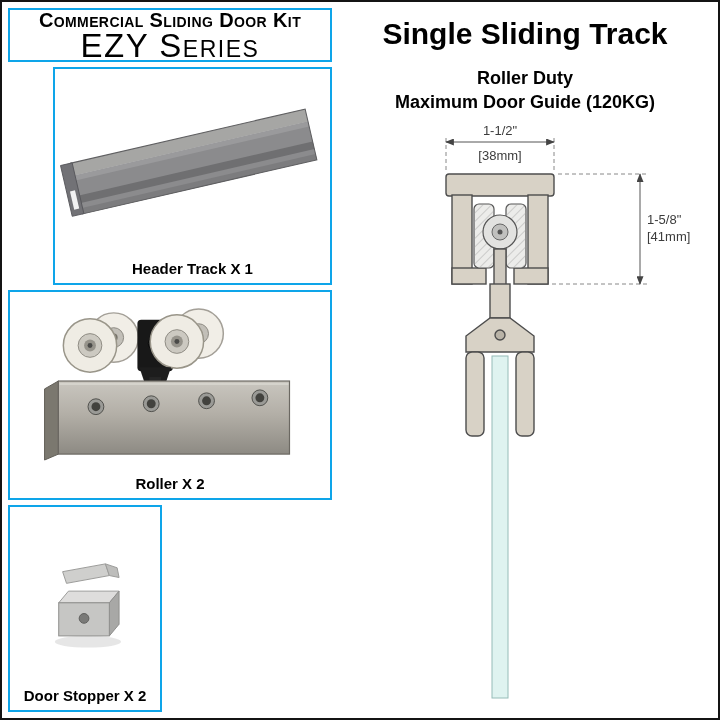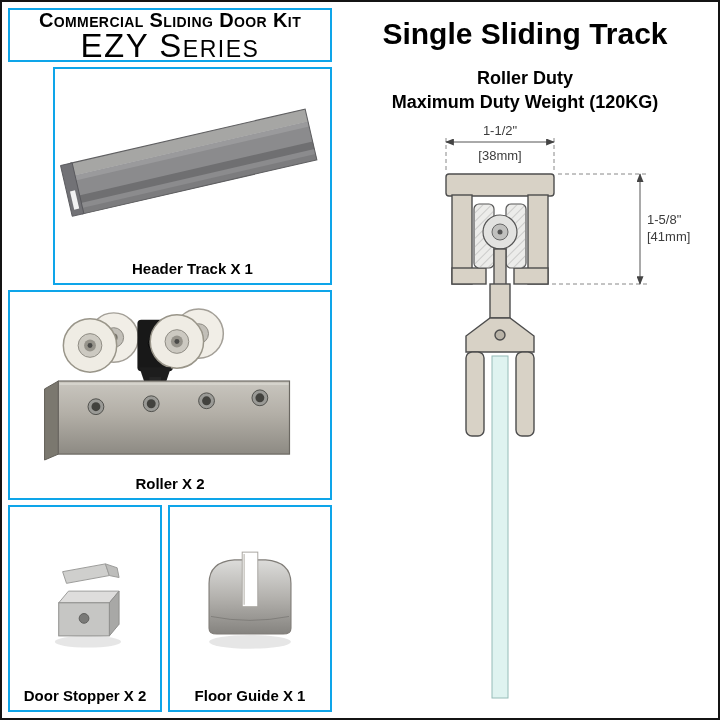--- a/index.html
+++ b/index.html
@@ -117,48 +117,29 @@
             <polygon points="96,42 108,46 110,56 100,54" fill="#bdbdbb" stroke="#9a9a98"></polygon>
             <polygon points="48,82 58,70 110,70 100,82" fill="#dedddc" stroke="#9a9a98"></polygon>
             <polygon points="100,82 110,70 110,104 100,116" fill="#a8a8a6" stroke="#8e8e8c"></polygon>
             <rect x="48" y="82" width="52" height="34" fill="#c6c6c4" stroke="#8e8e8c"></rect>
             <circle cx="74" cy="98" r="5" fill="#7a7a78" stroke="#5e5e5c"></circle>
           </svg>
         </div>
         <div class="caption">Door Stopper X 2</div>
       </div>
 
-      <div class="box guide-box">
-        <div class="photo">
-          <svg width="156" height="150" viewBox="0 0 160 150">
-            <defs>
-              <linearGradient id="fg" x1="0" y1="0" x2="0" y2="1">
-                <stop offset="0" stop-color="#dcdcda"></stop>
-                <stop offset="0.5" stop-color="#b4b2ae"></stop>
-                <stop offset="1" stop-color="#85837f"></stop>
-              </linearGradient>
-            </defs>
-            <ellipse cx="80" cy="122" rx="42" ry="7" fill="#dcdcdc" opacity="0.7"></ellipse>
-            <path d="M38,108 L38,62 Q38,40 64,38 L96,38 Q122,40 122,62 L122,108 Q122,114 114,114 L46,114 Q38,114 38,108 Z" fill="url(#fg)" stroke="#807d78" stroke-width="1.2"></path>
-            <rect x="72" y="30" width="16" height="56" fill="#ffffff" stroke="#a8a5a0" stroke-width="1"></rect>
-            <line x1="74" y1="32" x2="74" y2="84" stroke="#c9c6c1" stroke-width="1.5"></line>
-            <path d="M40,96 Q80,104 120,96" stroke="#6f6d69" stroke-width="1" fill="none" opacity="0.6"></path>
-          </svg>
-        </div>
-        <div class="caption">Floor Guide X 1</div>
-      </div>
 
     </div>
   </div>
 
   <div class="right-col">
     <div class="spec-title">Single Sliding Track</div>
     <div class="spec-sub">
       <div>Roller Duty</div>
-      <div>Maximum Duty Weight (120KG)</div>
+      <div>Maximum Door Guide (120KG)</div>
     </div>
 
     <div class="diagram-wrap">
       <svg width="370" height="586" viewBox="0 0 370 586">
         <defs>
           <pattern id="hatch" width="6" height="6" patternUnits="userSpaceOnUse" patternTransform="rotate(45)">
             <line x1="0" y1="0" x2="0" y2="6" stroke="#9a9a9a" stroke-width="1"></line>
           </pattern>
           <marker id="arrow" viewBox="0 0 10 8" refX="9" refY="4" markerWidth="9" markerHeight="7" orient="auto-start-reverse">
             <path d="M0,0 L10,4 L0,8 Z" fill="#444"></path>

